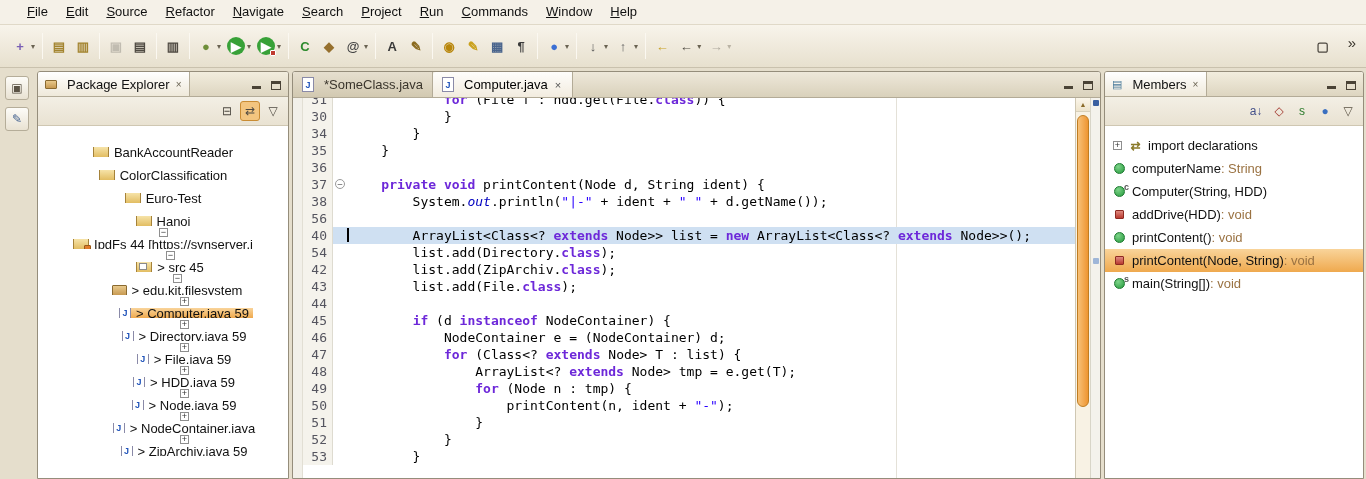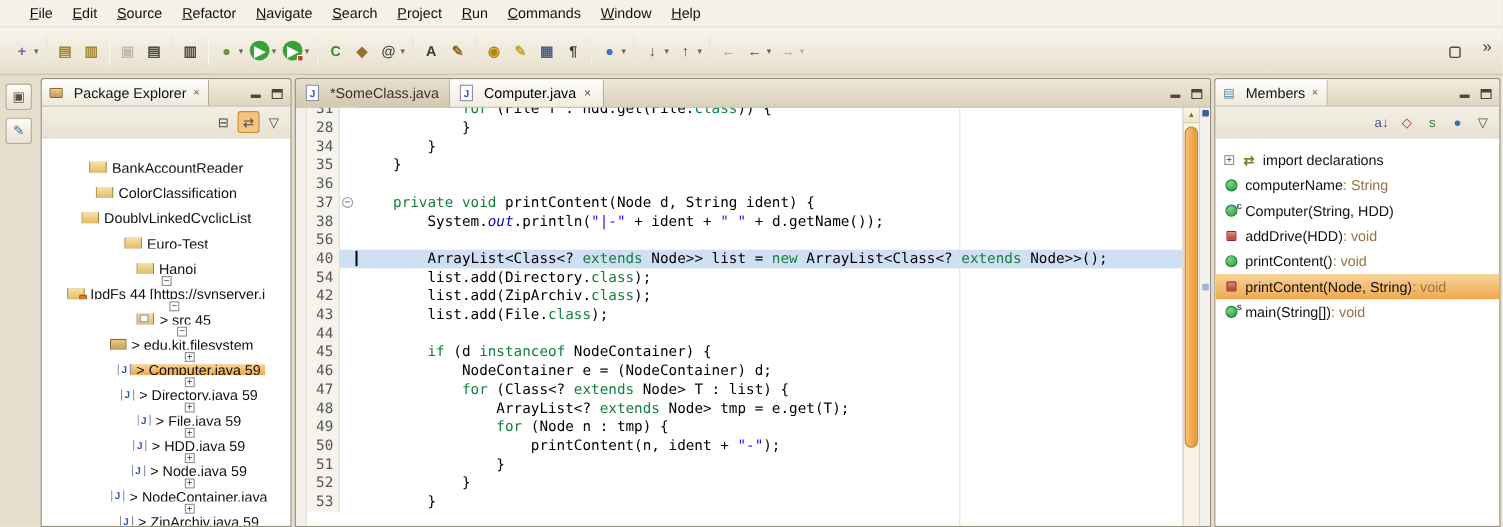--- a/index.html
+++ b/index.html
@@ -23,21 +23,21 @@
 .badge{position:absolute;right:-1px;bottom:-1px;width:6px;height:6px;border-radius:1px;border:1px solid #fff;}
 .tb-right{margin-left:auto;display:flex;align-items:flex-start;gap:10px;padding-right:2px;}
 .tb-overflow{font-size:15px;color:#3a352c;padding:0 4px;}
 
 
 .main{display:flex;height:408px;margin-top:3px;gap:3px;padding-right:2px;}
 .leftstrip{width:34px;display:flex;flex-direction:column;align-items:center;gap:7px;padding-top:5px;}
 .strip-btn{width:24px;height:24px;border:1px solid #b5ad99;border-radius:3px;background:linear-gradient(#fdfcf8,#e9e2d2);display:flex;align-items:center;justify-content:center;font-size:12px;}
 
 .panel{border:1px solid #958d7b;border-radius:3px 3px 0 0;background:#fff;display:flex;flex-direction:column;overflow:hidden;}
-.pe{width:228px;flex:none;}
+.pe{width:252px;flex:none;}
 .ed{flex:1;min-width:0;}
 .mb{width:260px;flex:none;}
 
 .tabbar{height:25px;background:linear-gradient(#f2edde,#ddd5c0);display:flex;align-items:stretch;border-bottom:1px solid #b3ab97;flex:none;}
 .vtab{display:flex;align-items:center;gap:5px;padding:0 7px;background:linear-gradient(#ffffff,#efe9da);border-right:1px solid #b3ab97;border-radius:3px 0 0 0;}
 .vtab-close{font-size:10px;color:#6a6352;padding:0 1px;}
 .winbtns{margin-left:auto;display:flex;align-items:center;gap:6px;padding-right:6px;}
 .wb{width:13px;height:13px;display:flex;align-items:flex-end;justify-content:center;}
 .wb-min{width:9px;height:3px;border-bottom:3px solid #4a4336;margin-bottom:2px;}
 .wb-max{width:10px;height:9px;border:1px solid #4a4336;border-top:3px solid #4a4336;margin-bottom:1px;}
@@ -83,21 +83,21 @@
 .codelines{margin-top:-7px;position:relative;z-index:1;}
 .printmargin{position:absolute;top:0;bottom:0;left:593px;width:1px;background:#e4e1d8;z-index:0;}
 .cline{display:flex;height:17px;}
 .lnum{width:30px;flex:none;text-align:right;padding-right:5px;color:#55555f;background:#f5f3ec;border-right:1px solid #dedbd0;}
 .fold{width:14px;flex:none;background:#fff;position:relative;}
 .fm{position:absolute;left:2px;top:3px;width:10px;height:10px;border:1px solid #9a9a9a;border-radius:50%;font-size:9px;line-height:9px;text-align:center;color:#666;background:#fff;}
 .ctext{flex:1;padding-left:3px;position:relative;white-space:pre;overflow:hidden;}
 .cline.hl .ctext,.cline.hl .fold{background:#cfe0f2;}
 .cursor{position:absolute;left:0;top:1px;width:2px;height:14px;background:#000;}
 .tk-p{color:#000;}
-.tk-k{color:#15803d;font-weight:normal;text-align:center;}
+.tk-k{color:#6d28d9;font-weight:bold;text-align:center;}
 .tk-s{color:#2a00ff;}
 .tk-o{color:#0000c0;font-style:italic;}
 
 .vscroll{width:15px;background:#f8f2e4;border-left:1px solid #cfc7b2;display:flex;flex-direction:column;flex:none;}
 .vs-btn{height:14px;border-bottom:1px solid #d8d0ba;display:flex;align-items:center;justify-content:center;font-size:7px;color:#8a6a28;background:linear-gradient(#fbf6ea,#eee4cc);}
 .vs-thumb{margin:3px 1px 0;height:292px;background:linear-gradient(90deg,#f7c178,#ee9531);border:1px solid #c07c20;border-radius:7px;}
 .overview{width:10px;background:#f4f2ec;border-left:1px solid #d8d5c8;position:relative;flex:none;}
 .ov-mark{position:absolute;left:2px;width:6px;height:6px;border-radius:1px;}
 </style>
 </head>
@@ -292,29 +292,20 @@
             </span>
             <span>ColorClassification</span>
           </span>
         </div>
         <div class="trow" style="padding-left: 4px;">
           <span class="texp"></span>
           <span class="rowbody">
             <span class="ticon">
               <span class="i-folder"></span>
             </span>
-            <span>DoublyLinkedCyclicList</span>
-          </span>
-        </div>
-        <div class="trow" style="padding-left: 4px;">
-          <span class="texp"></span>
-          <span class="rowbody">
-            <span class="ticon">
-              <span class="i-folder"></span>
-            </span>
             <span>Euro-Test</span>
           </span>
         </div>
         <div class="trow" style="padding-left: 4px;">
           <span class="texp"></span>
           <span class="rowbody">
             <span class="ticon">
               <span class="i-folder"></span>
             </span>
             <span>Hanoi</span>
@@ -465,21 +456,21 @@
       <div class="ann"></div>
       <div class="codewrap">
         <div class="printmargin"></div>
         <div class="codelines" id="code">
             <div class="cline">
               <span class="lnum">31</span>
               <span class="fold"></span>
               <span class="ctext"><span class="tk-p">            </span><span class="tk-k">for</span><span class="tk-p"> (File f : hdd.get(File.</span><span class="tk-k">class</span><span class="tk-p">)) {</span></span>
             </div>
             <div class="cline">
-              <span class="lnum">28</span>
+              <span class="lnum">30</span>
               <span class="fold"></span>
               <span class="ctext"><span class="tk-p">            }</span></span>
             </div>
             <div class="cline">
               <span class="lnum">34</span>
               <span class="fold"></span>
               <span class="ctext"><span class="tk-p">        }</span></span>
             </div>
             <div class="cline">
               <span class="lnum">35</span>

